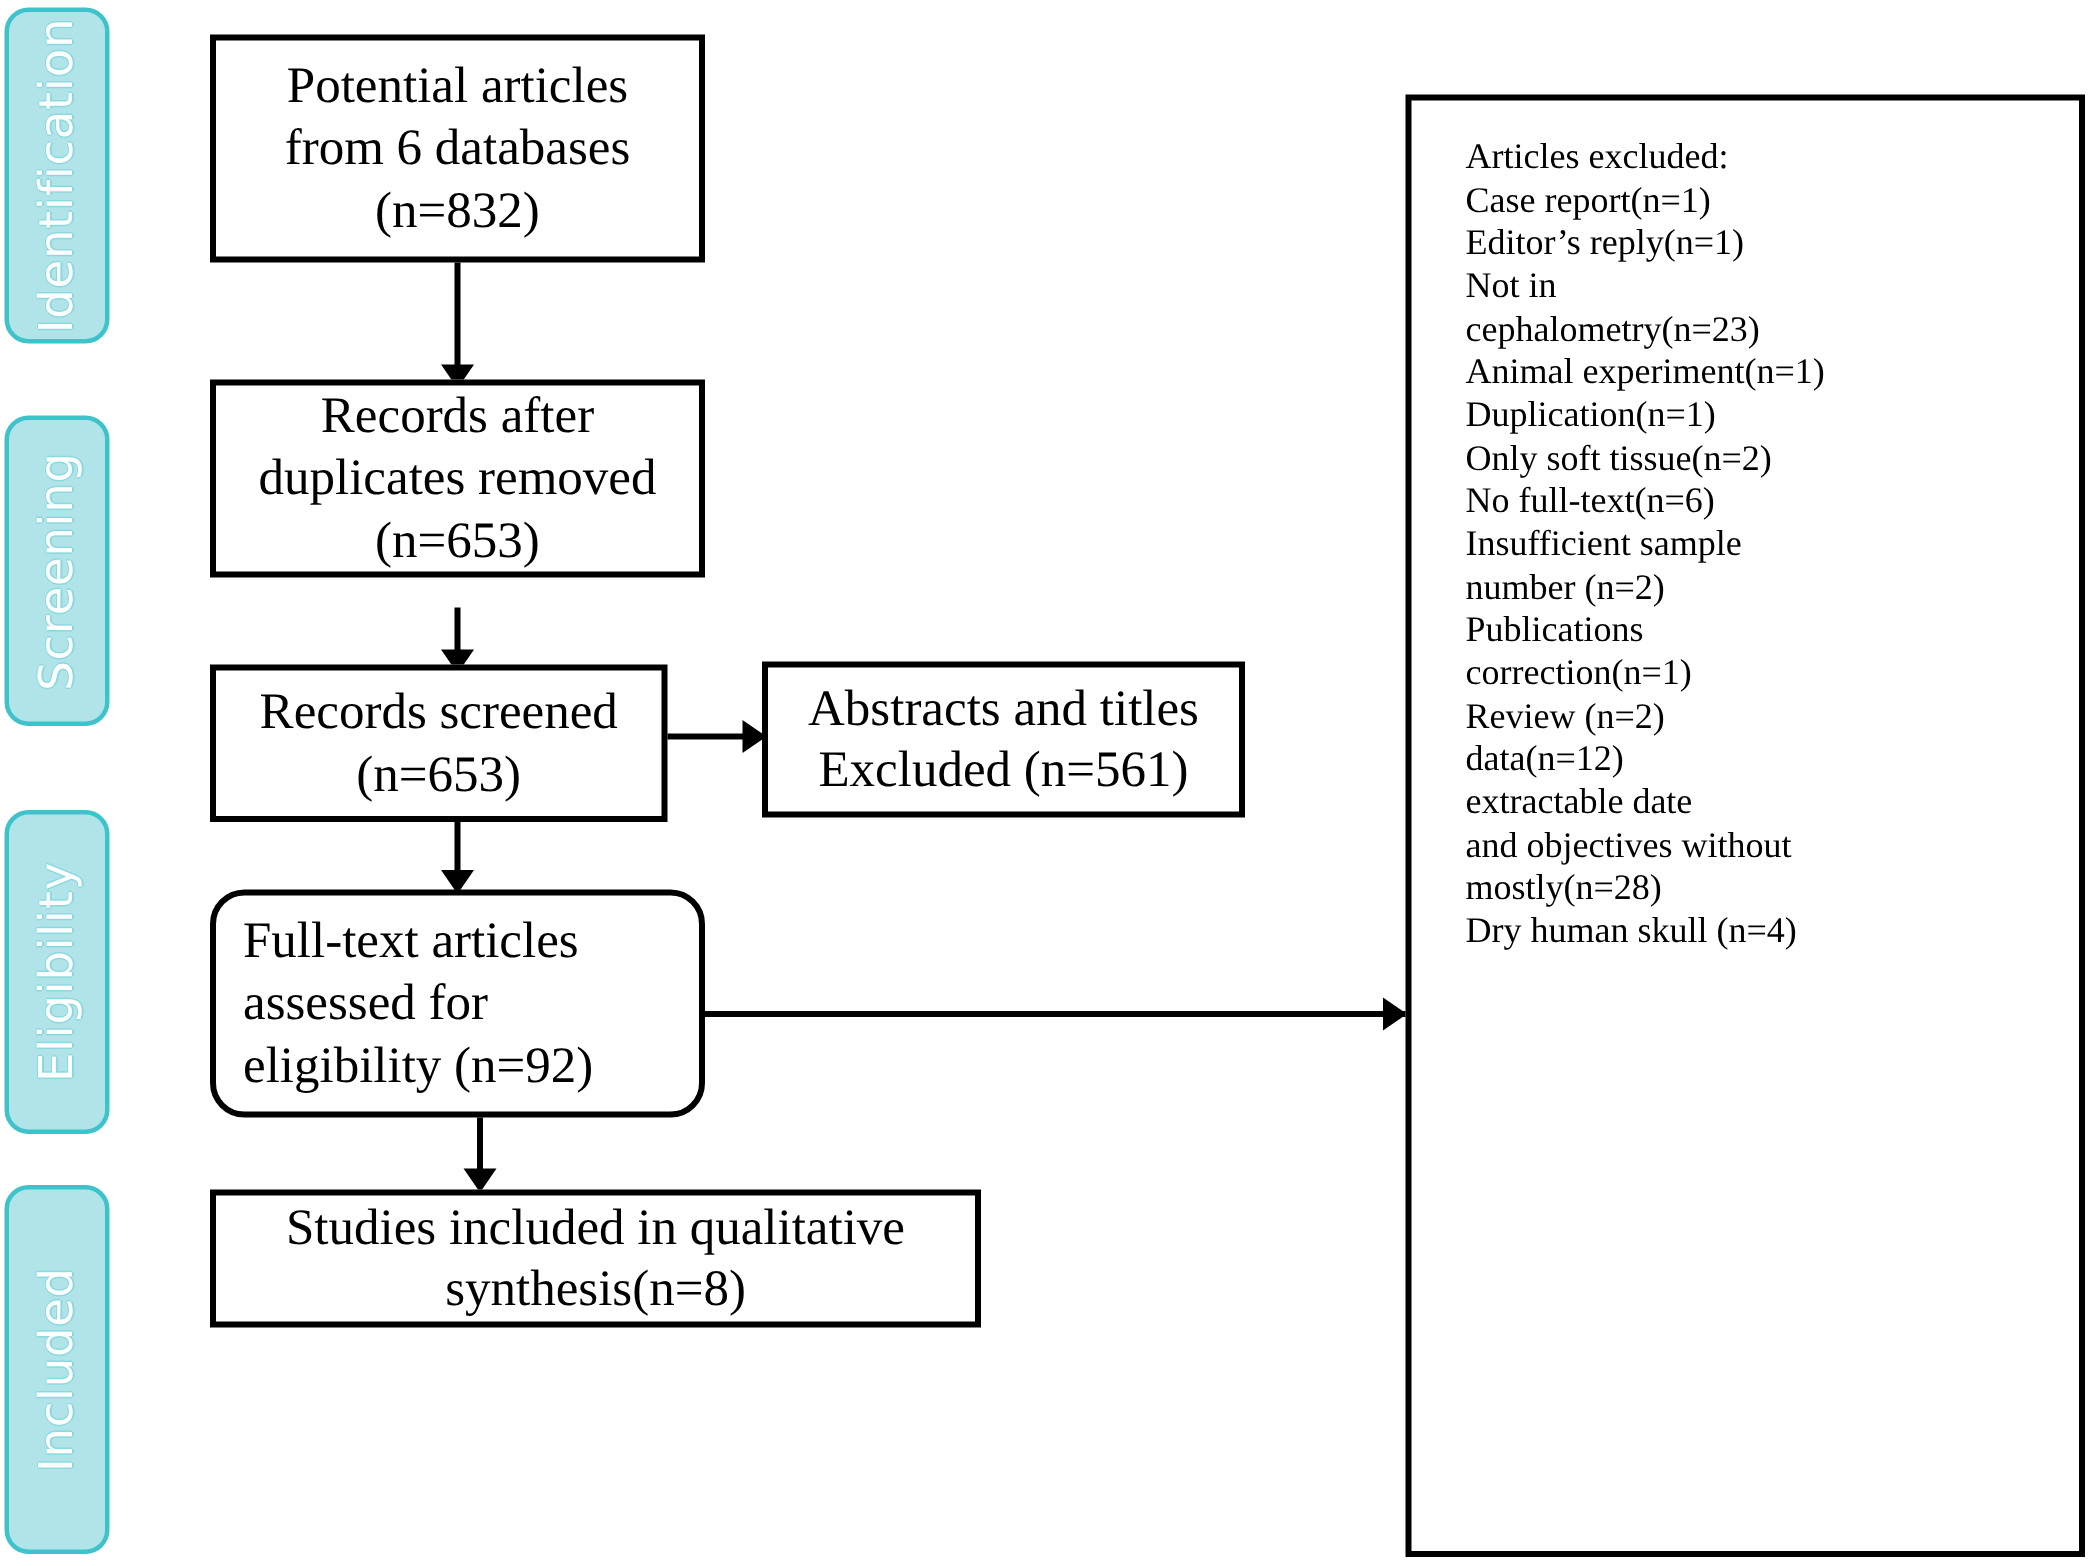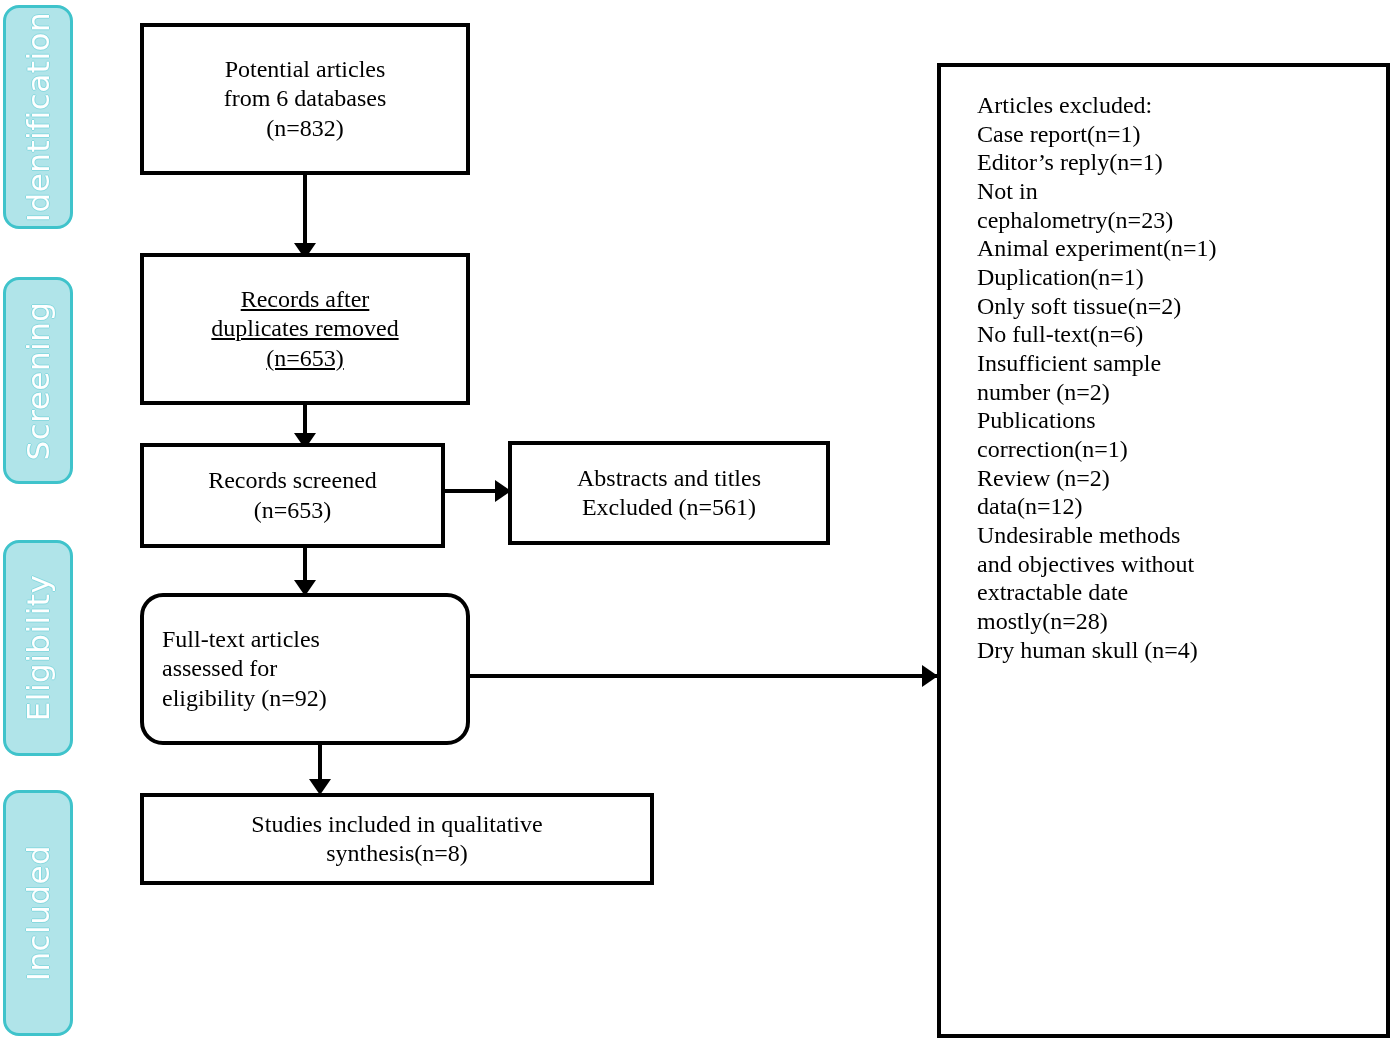--- a/index.html
+++ b/index.html
@@ -48,21 +48,21 @@
   .flow-box {
     position: absolute;
     box-sizing: border-box;
     background: #ffffff;
     border: 4px solid #000000;
     display: flex;
     align-items: center;
     justify-content: center;
   }
   .flow-box .box-text {
-    font-size: 24px;
+    font-size: 34px;
     line-height: 1.22;
     text-align: center;
     white-space: pre-line;
     padding: 0 6px;
   }
   .flow-box.align-left {
     justify-content: flex-start;
     border-radius: 23px;
   }
   .flow-box.align-left .box-text {
@@ -133,21 +133,21 @@
 
   <div class="flow-box" style="left:140px; top:23px; width:330px; height:152px;">
     <span class="box-text">Potential articles
 from 6 databases
 (n=832)</span>
   </div>
 
   <div class="conn v" style="left:303px; top:175px; height:72px;"></div>
   <div class="arrowhead-down" style="left:294px; top:243px;"></div>
 
-  <div class="flow-box" style="left:140px; top:253px; width:330px; height:152px;text-decoration:underline;">
+  <div class="flow-box" style="left:140px; top:253px; width:330px; height:132px;">
     <span class="box-text">Records after
 duplicates removed
 (n=653)</span>
   </div>
 
   <div class="conn v" style="left:303px; top:405px; height:34px;"></div>
   <div class="arrowhead-down" style="left:294px; top:433px;"></div>
 
   <div class="flow-box" style="left:140px; top:443px; width:305px; height:105px;">
     <span class="box-text">Records screened
@@ -192,20 +192,19 @@
     <div class="excl-line">Animal experiment(n=1)</div>
     <div class="excl-line">Duplication(n=1)</div>
     <div class="excl-line">Only soft tissue(n=2)</div>
     <div class="excl-line">No full-text(n=6)</div>
     <div class="excl-line">Insufficient sample</div>
     <div class="excl-line">number (n=2)</div>
     <div class="excl-line">Publications</div>
     <div class="excl-line">correction(n=1)</div>
     <div class="excl-line">Review (n=2)</div>
     <div class="excl-line">data(n=12)</div>
-    <div class="excl-line">Undesirable methods</div>
+    <div class="excl-line">extractable date</div>
     <div class="excl-line">and objectives without</div>
-    <div class="excl-line">extractable date</div>
     <div class="excl-line">mostly(n=28)</div>
     <div class="excl-line">Dry human skull (n=4)</div>
   </div>
 
 </div>
 
 </body></html>

